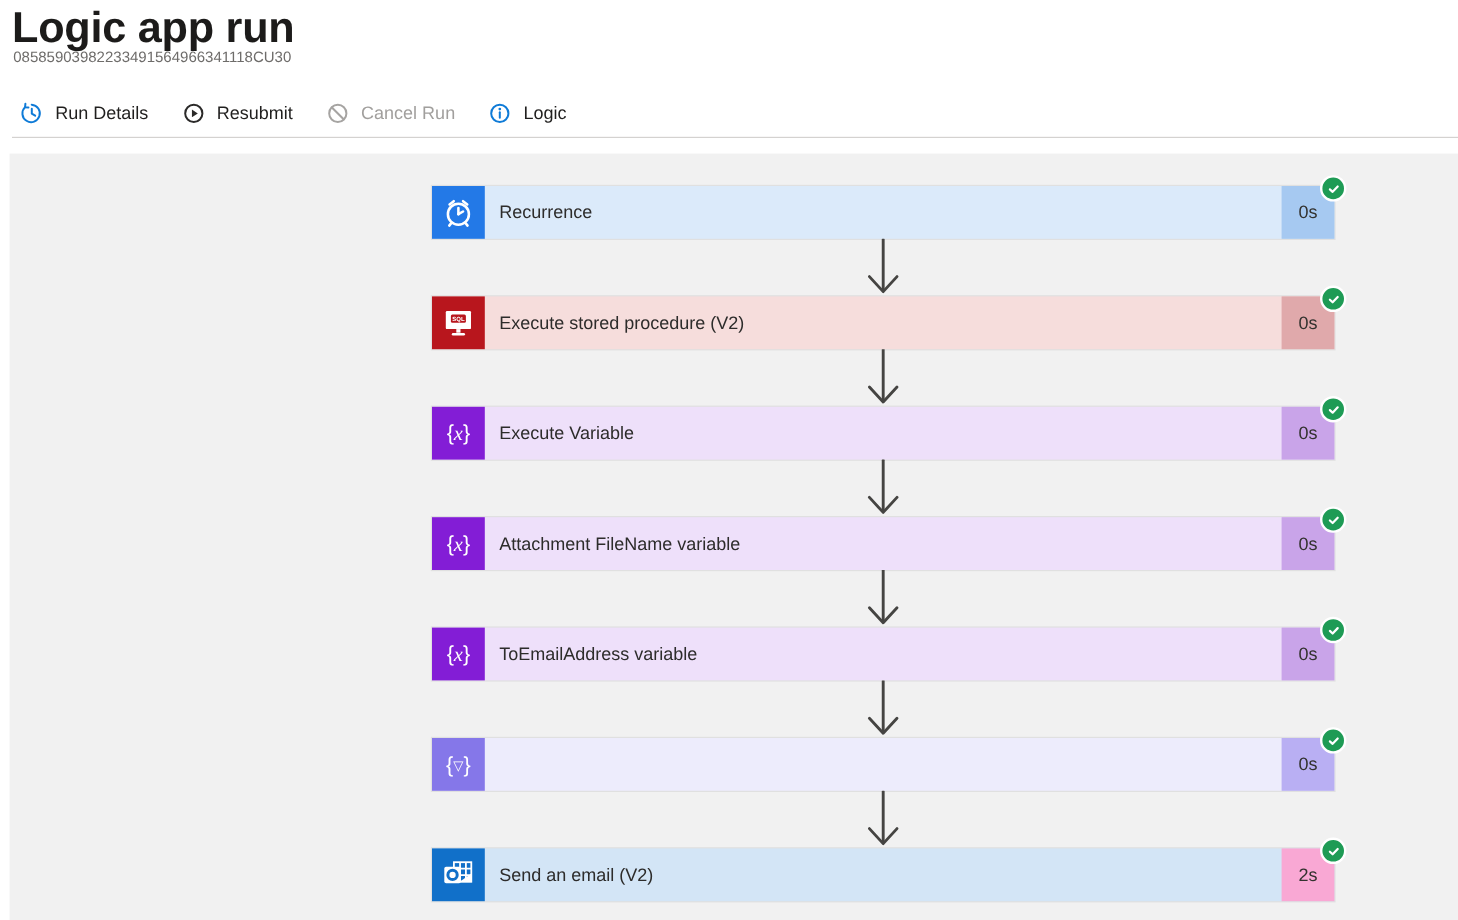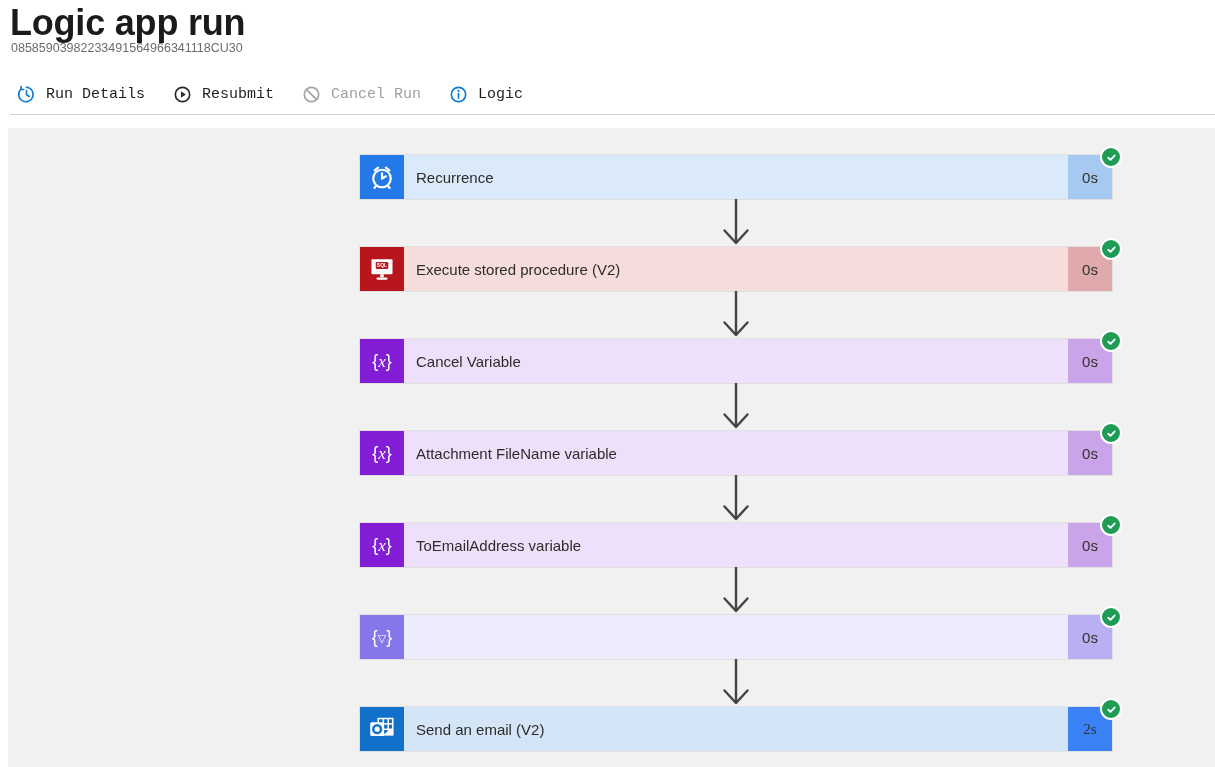--- a/index.html
+++ b/index.html
@@ -17,21 +17,21 @@
     position:absolute; left:11px; top:41px;
     font-size:12.5px; color:#6e6c6a;
   }
   .toolbar{
     position:absolute; left:16px; top:79px; height:30px;
     display:flex; align-items:center; gap:27px;
   }
   .tb-item{
     display:flex; align-items:center; gap:9px;
     background:none; border:none; padding:0; margin:0;
-    font-family:Liberation Mono, monospace; font-size:15px; color:#201f1e; cursor:pointer;
+    font-family:Liberation Sans, sans-serif; font-size:15px; color:#201f1e; cursor:pointer;
   }
   .tb-item.disabled{ color:#a19f9d; cursor:default; }
   .tb-icon{ display:inline-flex; width:21px; height:21px; }
   .tb-icon svg{ width:21px; height:21px; }
   .header-divider{
     position:absolute; left:10px; right:0; top:114px; height:1px; background:#d4d2d0;
   }
   
   .canvas{
     position:absolute; left:8px; top:128px; right:0; bottom:0;
@@ -176,21 +176,21 @@
       <line x1="15" y1="0.5" x2="15" y2="42"></line>
       <polyline points="3.5,31.5 15,44 26.5,31.5"></polyline>
     </svg>
   </div>
       <div class="step" title="Succeeded" style="top: 211px; background: rgb(238, 224, 250);">
     <div class="step-icon" style="background: rgb(131, 29, 214);">
 
       <span class="glyph">{<i>x</i>}</span>
 
     </div>
-    <div class="step-name">Cancel Variable</div>
+    <div class="step-name">Execute Variable</div>
     <div class="step-duration" style="background: rgb(201, 164, 233);">0s</div>
     <div class="step-status" style="background: rgb(30, 155, 85);">
       <svg viewBox="0 0 24 24" fill="none" stroke="#fff" stroke-width="3.4" stroke-linecap="round" stroke-linejoin="round">
         <path d="M6,12.5 L10.2,16.4 L18,8.2"></path>
       </svg>
     </div>
   </div>
       <div class="arrow" style="top: 255px; color: rgb(69, 68, 66);">
     <svg width="30" height="48" viewBox="0 0 30 48" fill="none" stroke="currentColor" stroke-width="2.4" stroke-linecap="round" stroke-linejoin="round">
       <line x1="15" y1="0.5" x2="15" y2="42"></line>
@@ -266,21 +266,21 @@
               <line x1="17" y1="3.6" x2="17" y2="16.6"></line>
           <line x1="9" y1="7.9" x2="20.6" y2="7.9"></line>
               <line x1="9" y1="12.2" x2="20.6" y2="12.2"></line>
         </g>
         <path d="M20.9,16.9 L12.4,16.9 L20.9,10.9 Z" fill="#fff"></path>
         <rect x="2.6" y="6.6" width="11" height="11" rx="1.2" fill="#fff"></rect>
         <circle class="ring" cx="8.1" cy="12.1" r="3.1" fill="none" stroke="#1170c9" stroke-width="2"></circle>
       </svg>
     </div>
     <div class="step-name">Send an email (V2)</div>
-    <div class="step-duration" style="background: #3b82f6; font-family: Liberation Serif, serif;">2s</div>
+    <div class="step-duration" style="background: #f9a8d4;">2s</div>
     <div class="step-status" style="background: rgb(30, 155, 85);">
       <svg viewBox="0 0 24 24" fill="none" stroke="#fff" stroke-width="3.4" stroke-linecap="round" stroke-linejoin="round">
         <path d="M6,12.5 L10.2,16.4 L18,8.2"></path>
       </svg>
     </div>
   </div>
     </div>
 </div>
 
 </body></html>

